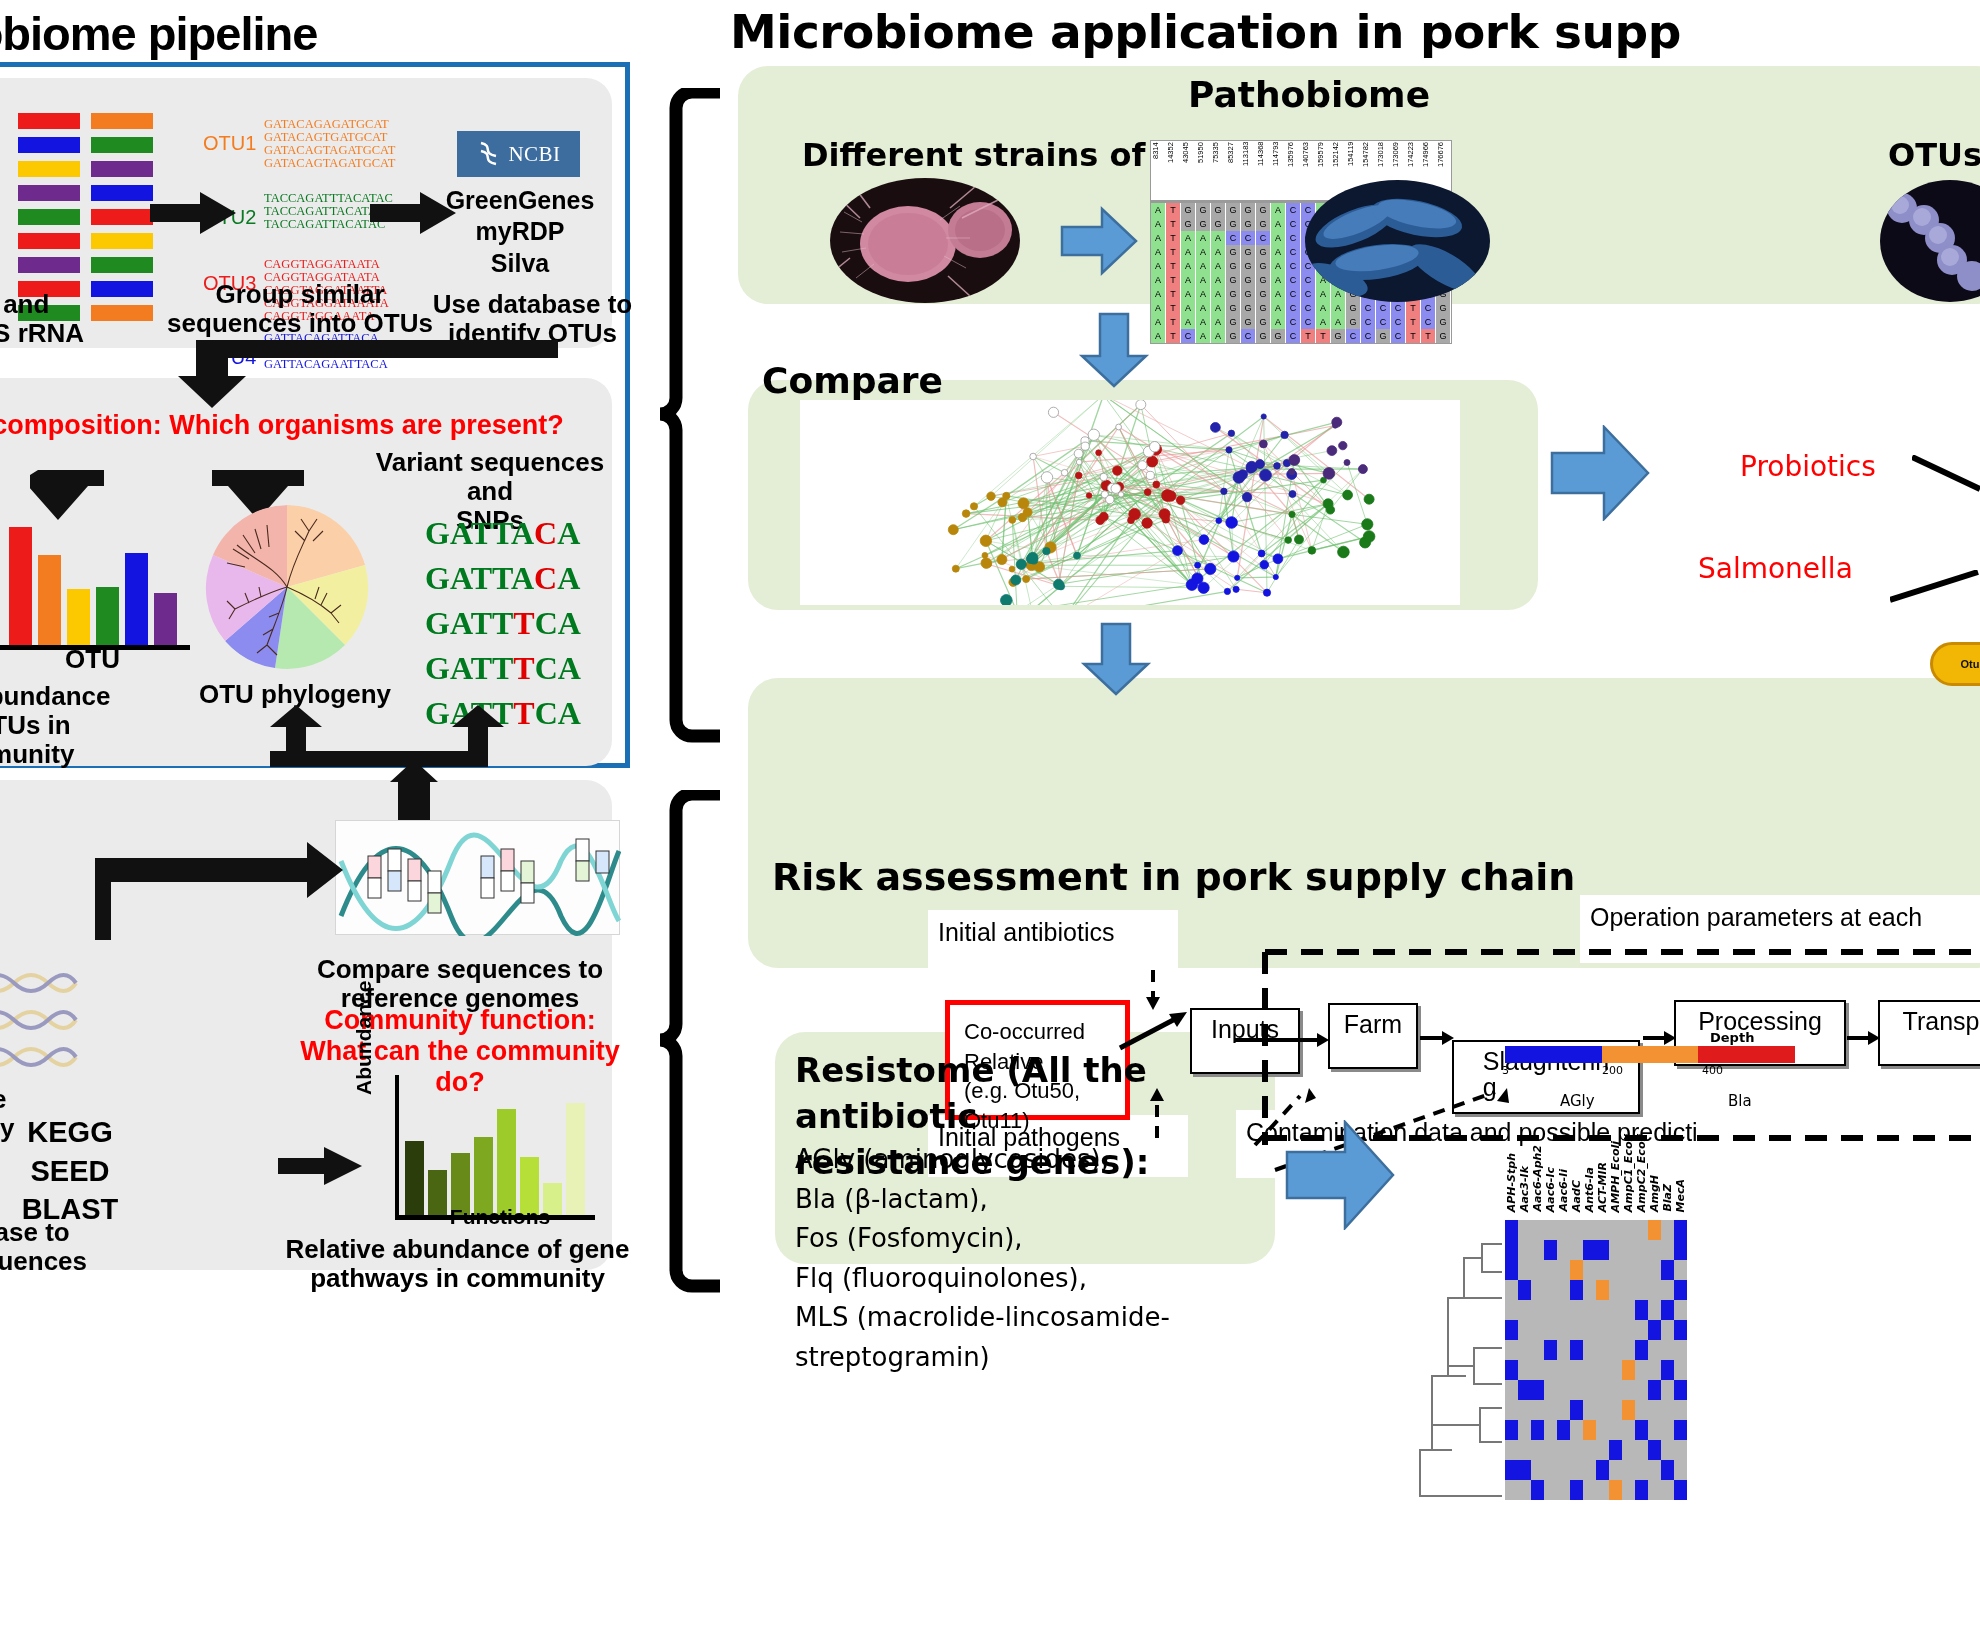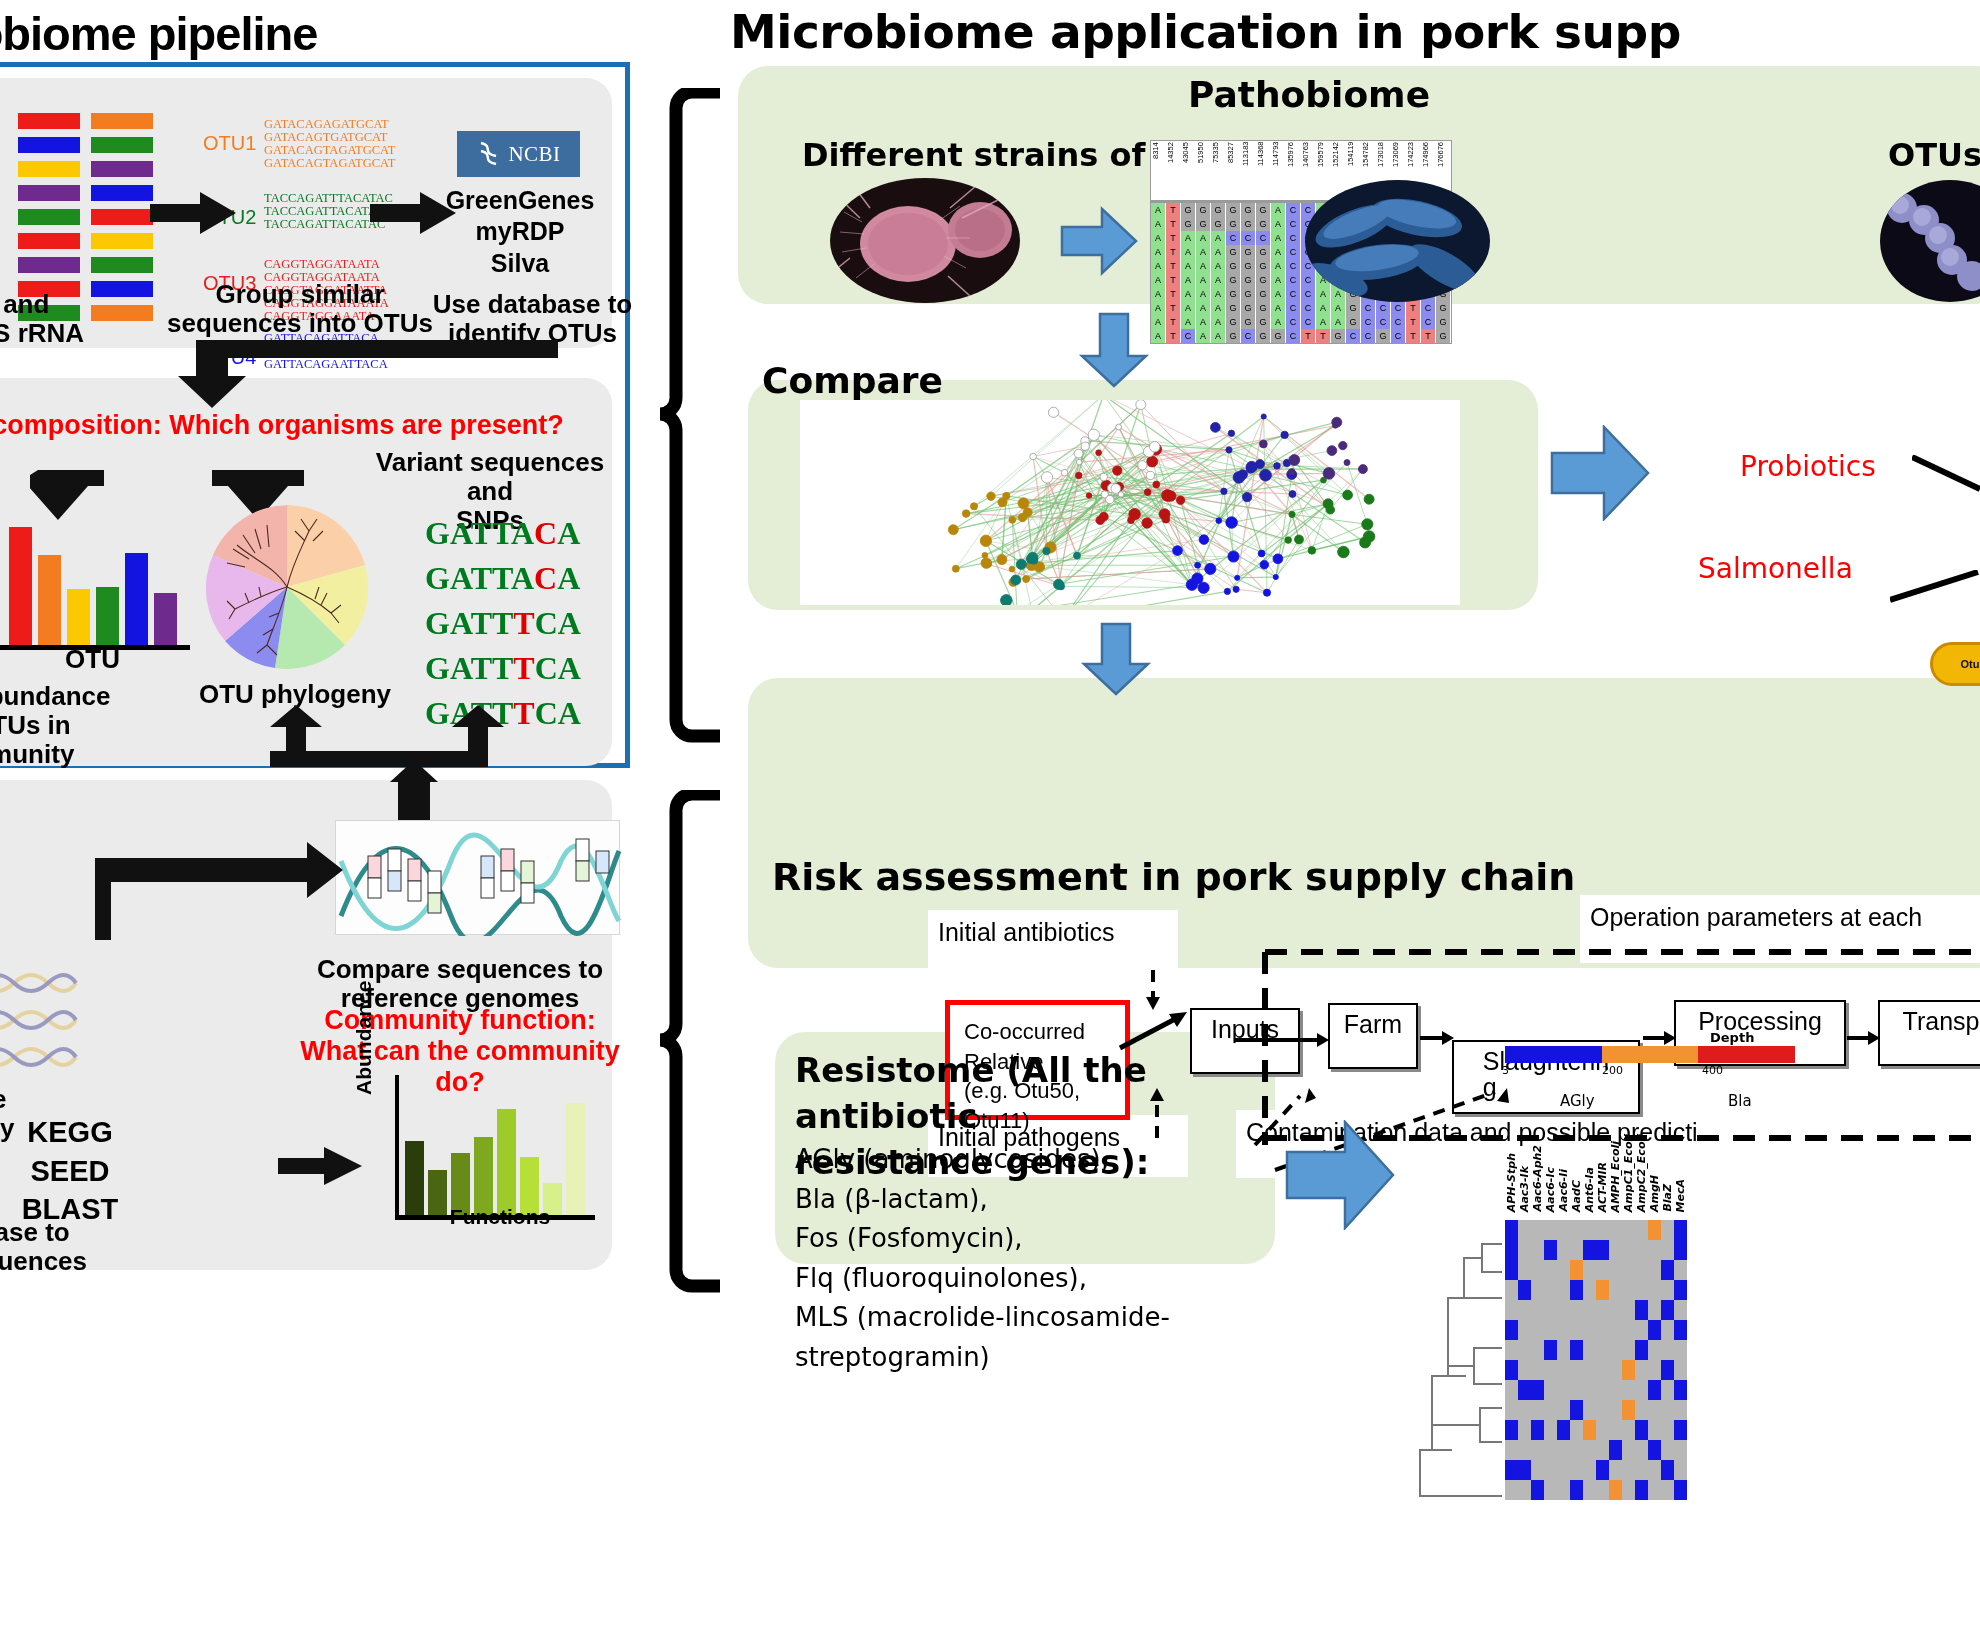--- a/index.html
+++ b/index.html
@@ -405,20 +405,24 @@
       <div style="position: absolute; bottom: 5px; left: 33px; width: 19px; height: 45px; background: rgb(74, 102, 18);"></div>
       <div style="position: absolute; bottom: 5px; left: 56px; width: 19px; height: 62px; background: rgb(103, 138, 24);"></div>
       <div style="position: absolute; bottom: 5px; left: 79px; width: 19px; height: 78px; background: rgb(127, 168, 33);"></div>
       <div style="position: absolute; bottom: 5px; left: 102px; width: 19px; height: 106px; background: rgb(156, 203, 42);"></div>
       <div style="position: absolute; bottom: 5px; left: 125px; width: 19px; height: 58px; background: rgb(182, 224, 56);"></div>
       <div style="position: absolute; bottom: 5px; left: 148px; width: 19px; height: 32px; background: rgb(216, 240, 138);"></div>
       <div style="position: absolute; bottom: 5px; left: 171px; width: 19px; height: 112px; background: rgb(232, 242, 182);"></div>
     </div>
   <div style="position:absolute;left:352px;top:1095px;transform:rotate(-90deg);transform-origin:left top;font-size:21px;font-weight:bold;white-space:nowrap;">Abundance</div>
   <div style="position:absolute;left:400px;top:1205px;width:200px;text-align:center;font-size:21px;font-weight:bold;">Functions</div>
+  <div class="lbl" style="left:285px;top:1235px;width:345px;font-size:26px;">
+    <div>Relative abundance of gene</div>
+    <div>pathways in community</div>
+  </div>
 
   <svg class="brace" style="left:660px;top:88px;" width="60" height="672">
     <path d="M58,4 h-26 a16,16 0 0 0 -16,16 v290 a16,16 0 0 1 -16,16 a16,16 0 0 1 16,16 v290 a16,16 0 0 0 16,16 h26" stroke="#000" stroke-width="13" fill="none" stroke-linecap="square"></path>
   </svg>
 
   <svg class="brace" style="left:660px;top:790px;" width="60" height="520">
     <path d="M58,4 h-26 a16,16 0 0 0 -16,16 v214 a16,16 0 0 1 -16,16 a16,16 0 0 1 16,16 v214 a16,16 0 0 0 16,16 h26" stroke="#000" stroke-width="13" fill="none" stroke-linecap="square"></path>
   </svg>
 
   <div class="green-panel g1"></div>

